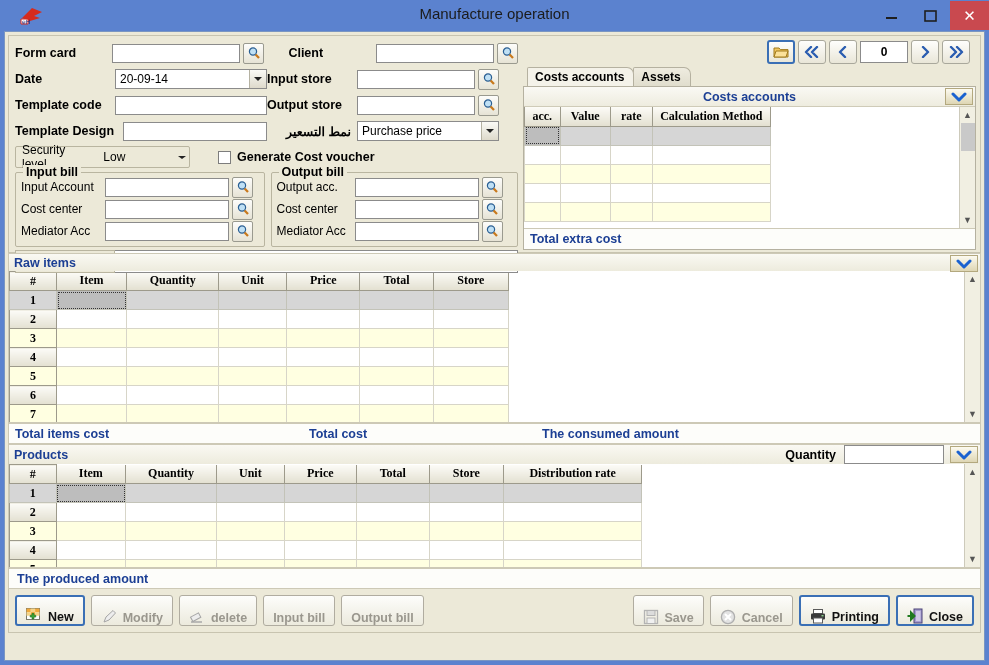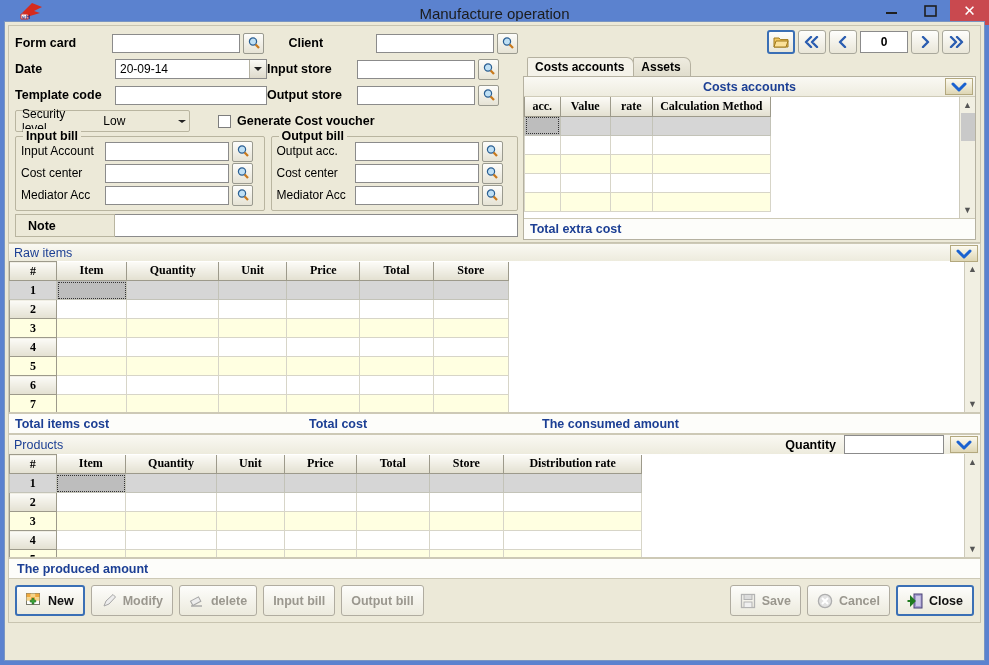--- a/index.html
+++ b/index.html
@@ -12,21 +12,21 @@
     background: #6e8fd0;
   }
   .window {
     width: 989px; height: 665px;
     background: #5b82cf;
     display: flex; flex-direction: column;
     position: relative;
   }
   
   .titlebar {
-    height: 21px; flex: none;
+    height: 31px; flex: none;
     background: #5b82cf;
     display: flex; align-items: center;
     position: relative;
     padding-left: 12px;
   }
   .app-icon {
     width: 28px; height: 22px; margin-left: 6px;
     position: relative; flex: none;
   }
   .title-text {
@@ -191,38 +191,38 @@
   }
   .vscroll .arr { height: 16px; width: 16px; display: flex; align-items: center; justify-content: center; color: #555; font-size: 9px; cursor: pointer; }
   .vscroll .thumb { width: 14px; height: 28px; background: #c9c9c9; margin: 0 0 auto 0; cursor: pointer; }
   .vscroll .track { flex: 1; width: 100%; }
   
   .band {
     height: 18px; display: flex; align-items: center; position: relative;
     background: linear-gradient(#faf9f3,#edebdd);
     border: 1px solid #cdc9b6; border-bottom: none; padding-left: 5px;
   }
-  .band .name { font-weight: normal; color: #1c3f94; font-size: 12.5px; }
+  .band .name { font-weight: bold; color: #1c3f94; font-size: 12.5px; }
   .total-band {
     height: 21px; display: flex; align-items: center;
     border: 1px solid #cdc9b6; background: #fdfdfa;
     font-weight: bold; color: #1c3f94; font-size: 12.5px;
   }
   .total-band span { display: inline-block; }
   
   .btnbar {
     height: 44px; flex: none; display: flex; align-items: center;
     padding: 0 6px; border: 1px solid #c8c4b0; border-top: none;
     background: #ece9d8;
   }
   .btn {
     height: 31px; min-width: 66px; padding: 0 9px;
     border: 1px solid #b0aca0; border-radius: 3px;
     background: linear-gradient(#fdfdfb,#eceadd);
-    display: inline-flex; align-items: center; justify-content: center; gap: 5px;
+    display: inline-flex; align-items: flex-end; justify-content: center; gap: 5px;
     font-size: 12.5px; font-weight: bold; color: #111; margin-right: 6px;
     cursor: pointer;
   }
   .btn.primary { border: 2px solid #3a6fb5; }
   .btn.dis { color: #9a978e; cursor: default; }
   .btn .ic { width: 17px; height: 16px; display: inline-block; }
   .spacer { flex: 1; }
 </style>
 </head>
 <body>
@@ -303,20 +303,31 @@
           <div class="lbl-b" style="width:90px; margin-left:0px">Output store</div>
           <input class="tbox" style="width: 118px;" value="">
           <span class="mag">
             <svg width="14" height="14" viewBox="0 0 14 14">
                   <circle cx="6" cy="5.5" r="3.6" fill="#bfe0f5" stroke="#2a5f93" stroke-width="1.2"></circle>
                   <line x1="8.6" y1="8.4" x2="12" y2="12" stroke="#c8791d" stroke-width="2.2"></line>
                 </svg>
           </span>
         </div>
 
+        <div class="row">
+          <div class="lbl-b" style="width:108px">Template Design</div>
+          <input class="tbox" style="width: 144px;" value="">
+          <div class="lbl-b" style="width:90px; text-align:right; padding-right:6px; direction:rtl">نمط التسعير</div>
+          <div class="ddown" style="width:142px">
+            <span>Purchase price</span>
+            <span class="arrow">
+                  <i class="caret"></i>
+                </span>
+          </div>
+        </div>
 
         <div class="row" style="height:26px">
           <div class="seclevel">
             <span class="lbl-n">Security level</span>
             <span class="lbl-n" style="margin-left:14px">Low</span>
             <span class="led"></span>
             <span class="arrow" style="margin-left:auto;width:14px;display:flex;justify-content:center">
                   <i class="caret" style="border-top-width:3.5px"></i>
                 </span>
           </div>
@@ -744,20 +755,31 @@
       </div>
       <div class="btn dis">
         <span class="ic">
           <svg width="17" height="16" viewBox="0 0 17 16">
                 <circle cx="8" cy="8" r="6.6" fill="#e2e2e2" stroke="#aeaeae" stroke-width="1.3"></circle>
                 <path d="M5 5 L11 11 M11 5 L5 11" stroke="#fff" stroke-width="2"></path>
               </svg>
         </span>
         <span>Cancel</span>
       </div>
+      <div class="btn primary">
+        <span class="ic">
+          <svg width="17" height="16" viewBox="0 0 17 16">
+            <rect x="3.5" y="1.5" width="9" height="4" fill="#fff" stroke="#5a5a5a"></rect>
+            <rect x="1" y="5.5" width="14" height="6" rx="1" fill="#3a3a3a"></rect>
+            <rect x="3.5" y="10" width="9" height="5" fill="#fff" stroke="#5a5a5a"></rect>
+            <rect x="11.5" y="7" width="2" height="1.4" fill="#8ad48a"></rect>
+          </svg>
+        </span>
+        <span>Printing</span>
+      </div>
       <div class="btn primary" style="margin-right:0">
         <span class="ic">
           <svg width="17" height="16" viewBox="0 0 17 16">
             <rect x="7" y="1" width="8" height="14" fill="#a49ccf" stroke="#4a4276"></rect>
             <rect x="9" y="3" width="4.5" height="10" fill="#cfcae6"></rect>
             <path d="M0.5 8 H7 M4 4.5 L7.5 8 L4 11.5 Z" stroke="#1f7a1f" stroke-width="2" fill="#3aa83a"></path>
           </svg>
         </span>
         <span>Close</span>
       </div>

